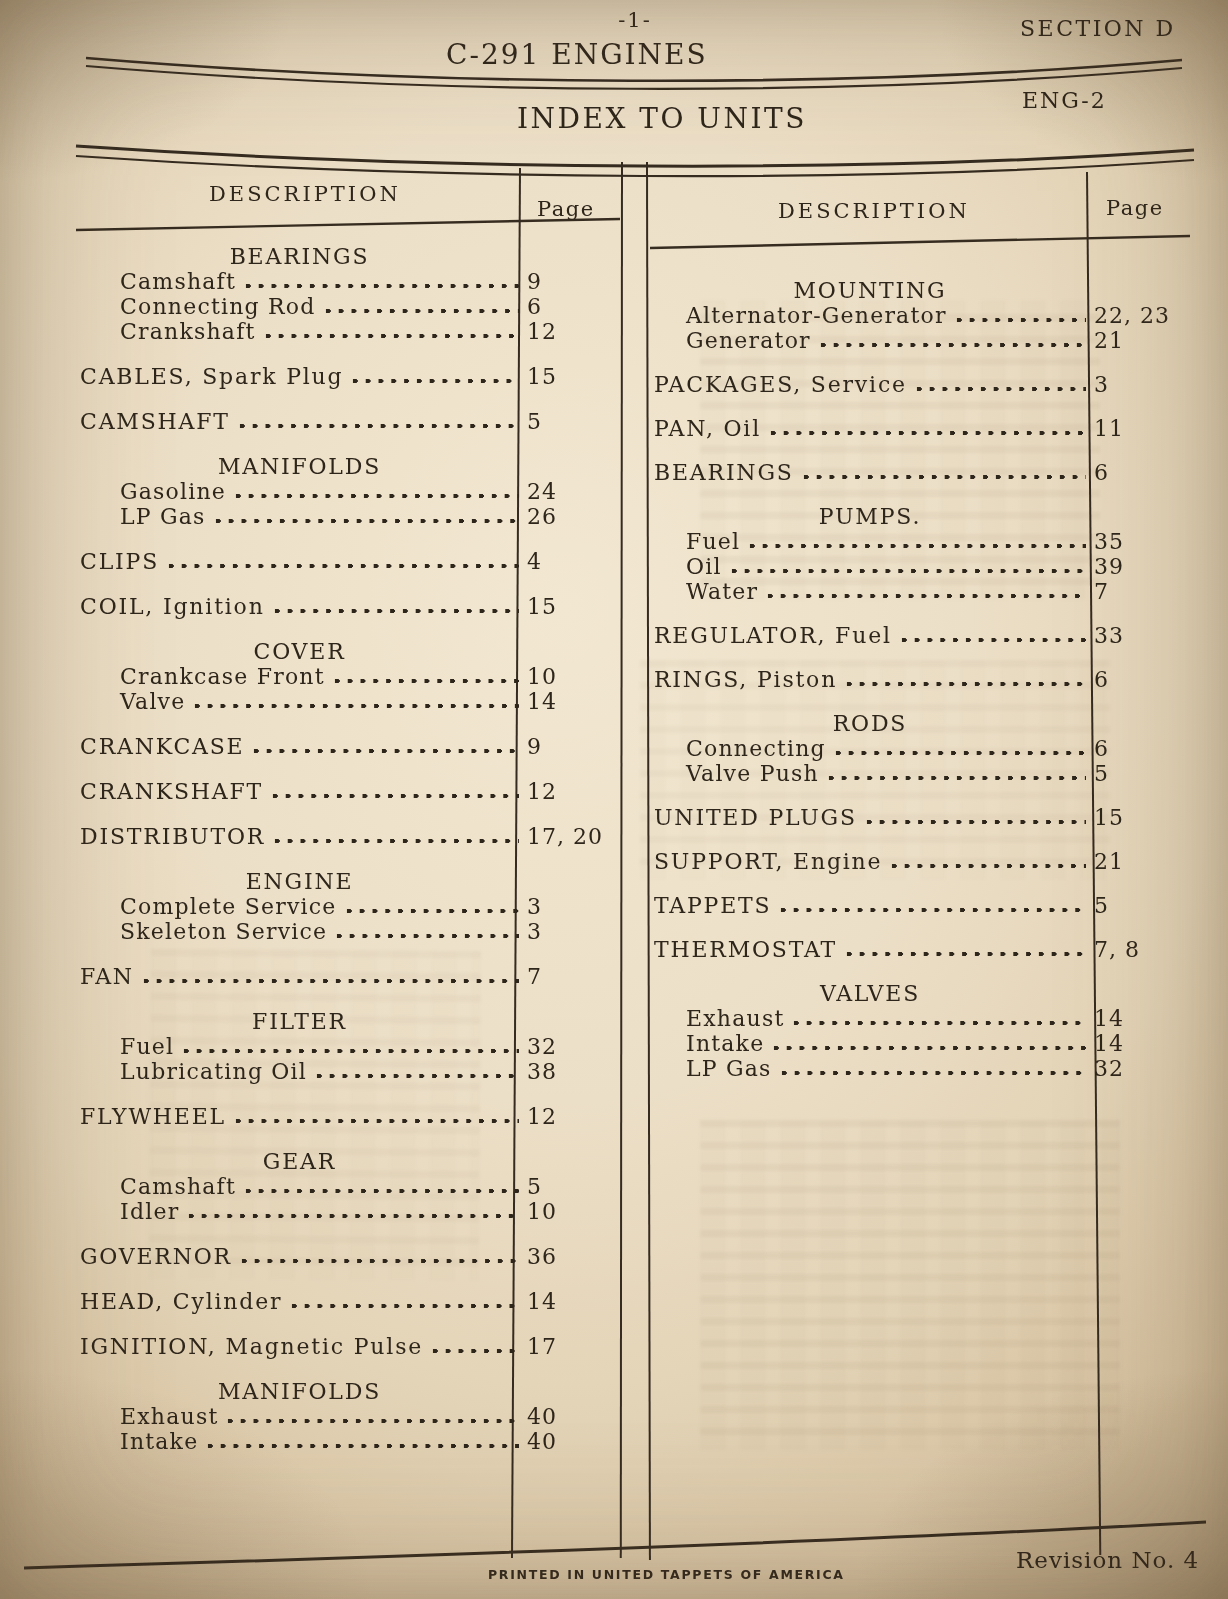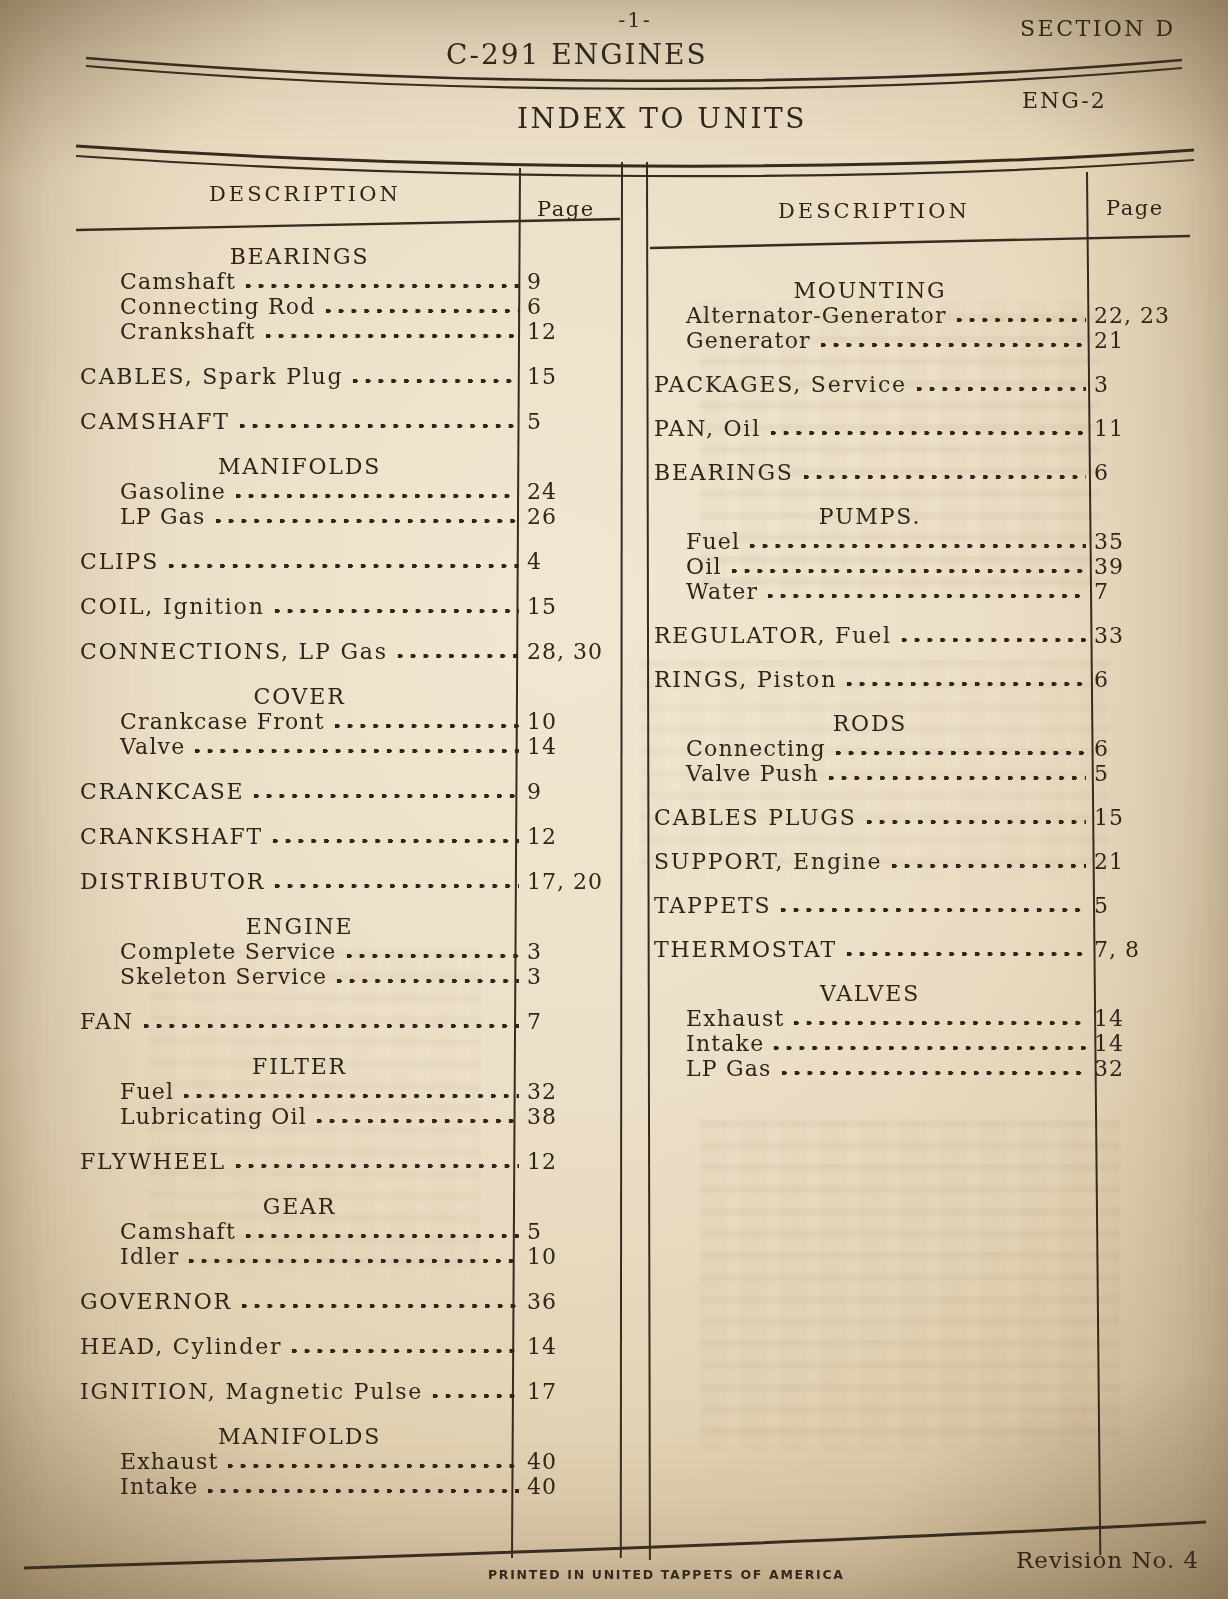--- a/index.html
+++ b/index.html
@@ -160,27 +160,20 @@
       </div>
       <div class="group">
         <div class="row main">
           <span class="lbl">COIL, Ignition</span>
           <span class="leader"></span>
           <span class="pagecell">15</span>
         </div>
       </div>
       <div class="group">
         <div class="row main">
-          <span class="lbl">CONNECTIONS, LP Gas</span>
-          <span class="leader"></span>
-          <span class="pagecell">28, 30</span>
-        </div>
-      </div>
-      <div class="group">
-        <div class="row main">
           <span class="lbl">COVER</span>
         </div>
         <div class="row sub">
           <span class="lbl">Crankcase Front</span>
           <span class="leader"></span>
           <span class="pagecell">10</span>
         </div>
         <div class="row sub">
           <span class="lbl">Valve</span>
           <span class="leader"></span>
@@ -385,21 +378,21 @@
           <span class="pagecell">6</span>
         </div>
         <div class="row sub">
           <span class="lbl">Valve Push</span>
           <span class="leader"></span>
           <span class="pagecell">5</span>
         </div>
       </div>
       <div class="group">
         <div class="row main">
-          <span class="lbl">CABLES PLUGS</span>
+          <span class="lbl">UNITED PLUGS</span>
           <span class="leader"></span>
           <span class="pagecell">15</span>
         </div>
       </div>
       <div class="group">
         <div class="row main">
           <span class="lbl">SUPPORT, Engine</span>
           <span class="leader"></span>
           <span class="pagecell">21</span>
         </div>

